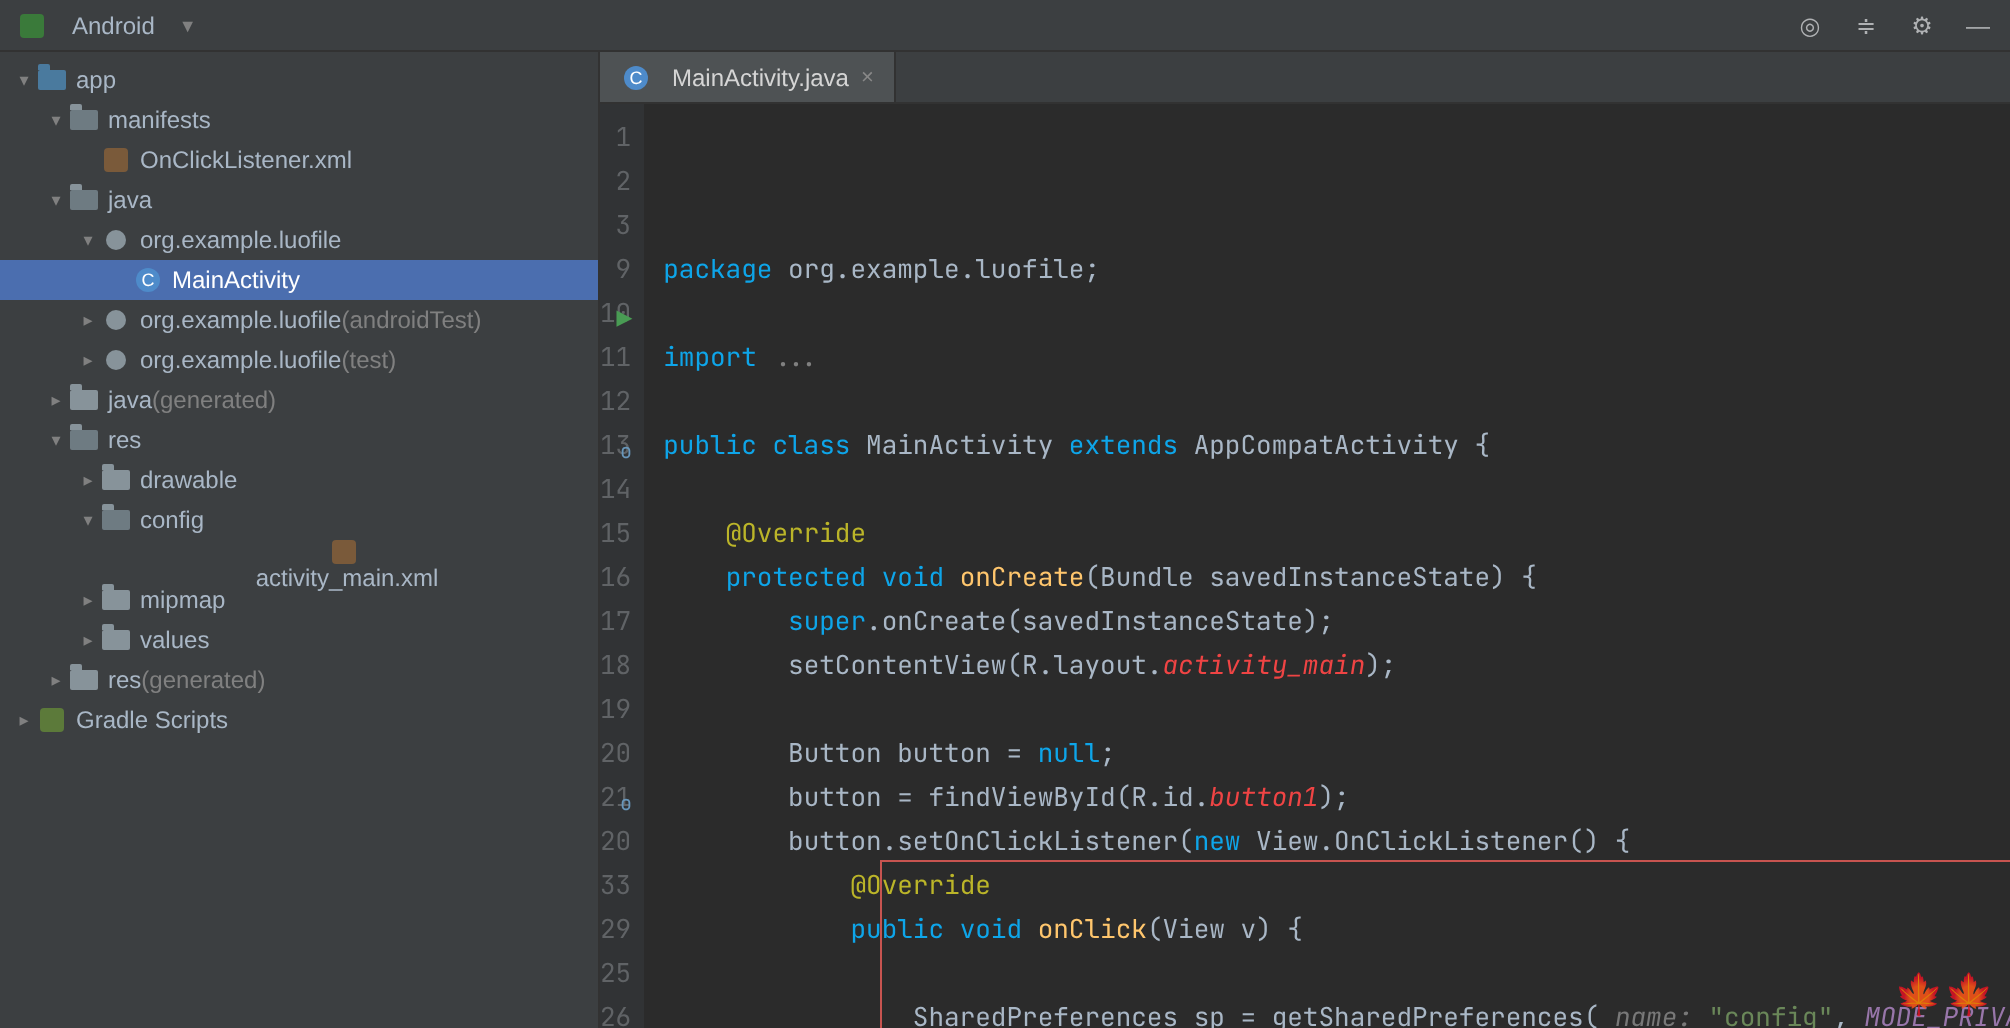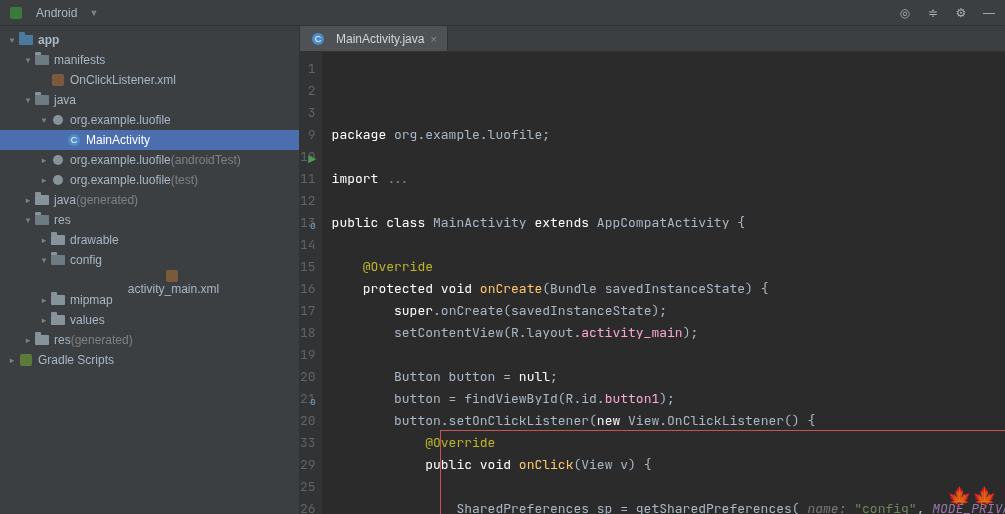--- a/index.html
+++ b/index.html
@@ -54,26 +54,26 @@
     border-right: 1px solid #323232; cursor: pointer;
   }
   .tab.active { background: #4e5254; color: #d5d5d5; }
   .tab-close { color: #888; font-size: 11px; }
   .editor-body { flex: 1; display: flex; font-family: "JetBrains Mono","Consolas",monospace; font-size: 13px; line-height: 22px; overflow: hidden; position: relative; }
   .gutter { width: 50px; background: #313335; color: #606366; text-align: right; padding: 6px 6px 0 0; user-select: none; }
   .gutter-line { height: 22px; position: relative; }
   .gutter-mark { position: absolute; left: 2px; top: 3px; width: 14px; height: 14px; }
   .code { flex: 1; padding: 6px 0 0 10px; position: relative; white-space: pre; }
   .code-line { height: 22px; }
-  .kw { color: #ffffff; margin-top: 36px; }
+  .kw { color: #0ea5e9; margin-top: 36px; }
   .str { color: #6a8759; }
   .fn { color: #ffc66d; }
   .ann { color: #bbb529; }
   .com { color: #808080; }
-  .field-it { color: #f9a8d4; }
+  .field-it { color: #ef4444; font-style: italic; }
   .param-hint { color: #787878; font-style: italic; }
   .const-it { color: #9876aa; font-style: italic; }
   .highlight-box {
     position: absolute;
     border: 1px solid #c75450;
     pointer-events: none;
   }
   
   .ico-folder { width: 14px; height: 10px; background: #87939a; border-radius: 1px; position: relative; }
   .ico-folder::before { content: ""; position: absolute; top: -3px; left: 0; width: 6px; height: 3px; background: #87939a; border-radius: 1px 1px 0 0; }
@@ -108,21 +108,21 @@
   </div>
 </div>
 
 <div class="main">
   <div class="project-tree" id="tree">
       <div class="tree-row" style="padding-left: 6px;">
         <span class="arrow">▾</span>
         <span class="tree-icon">
           <span class="ico-module"></span>
         </span>
-        <span class="tree-label" style="font-weight: 700;">app</span>
+        <span class="tree-label" style="font-weight: 400;">app</span>
       </div>
       <div class="tree-row" style="padding-left: 22px;">
         <span class="arrow">▾</span>
         <span class="tree-icon">
           <span class="ico-folder open"></span>
         </span>
         <span class="tree-label">manifests</span>
       </div>
       <div class="tree-row" style="padding-left: 38px;">
         <span class="arrow"></span>

